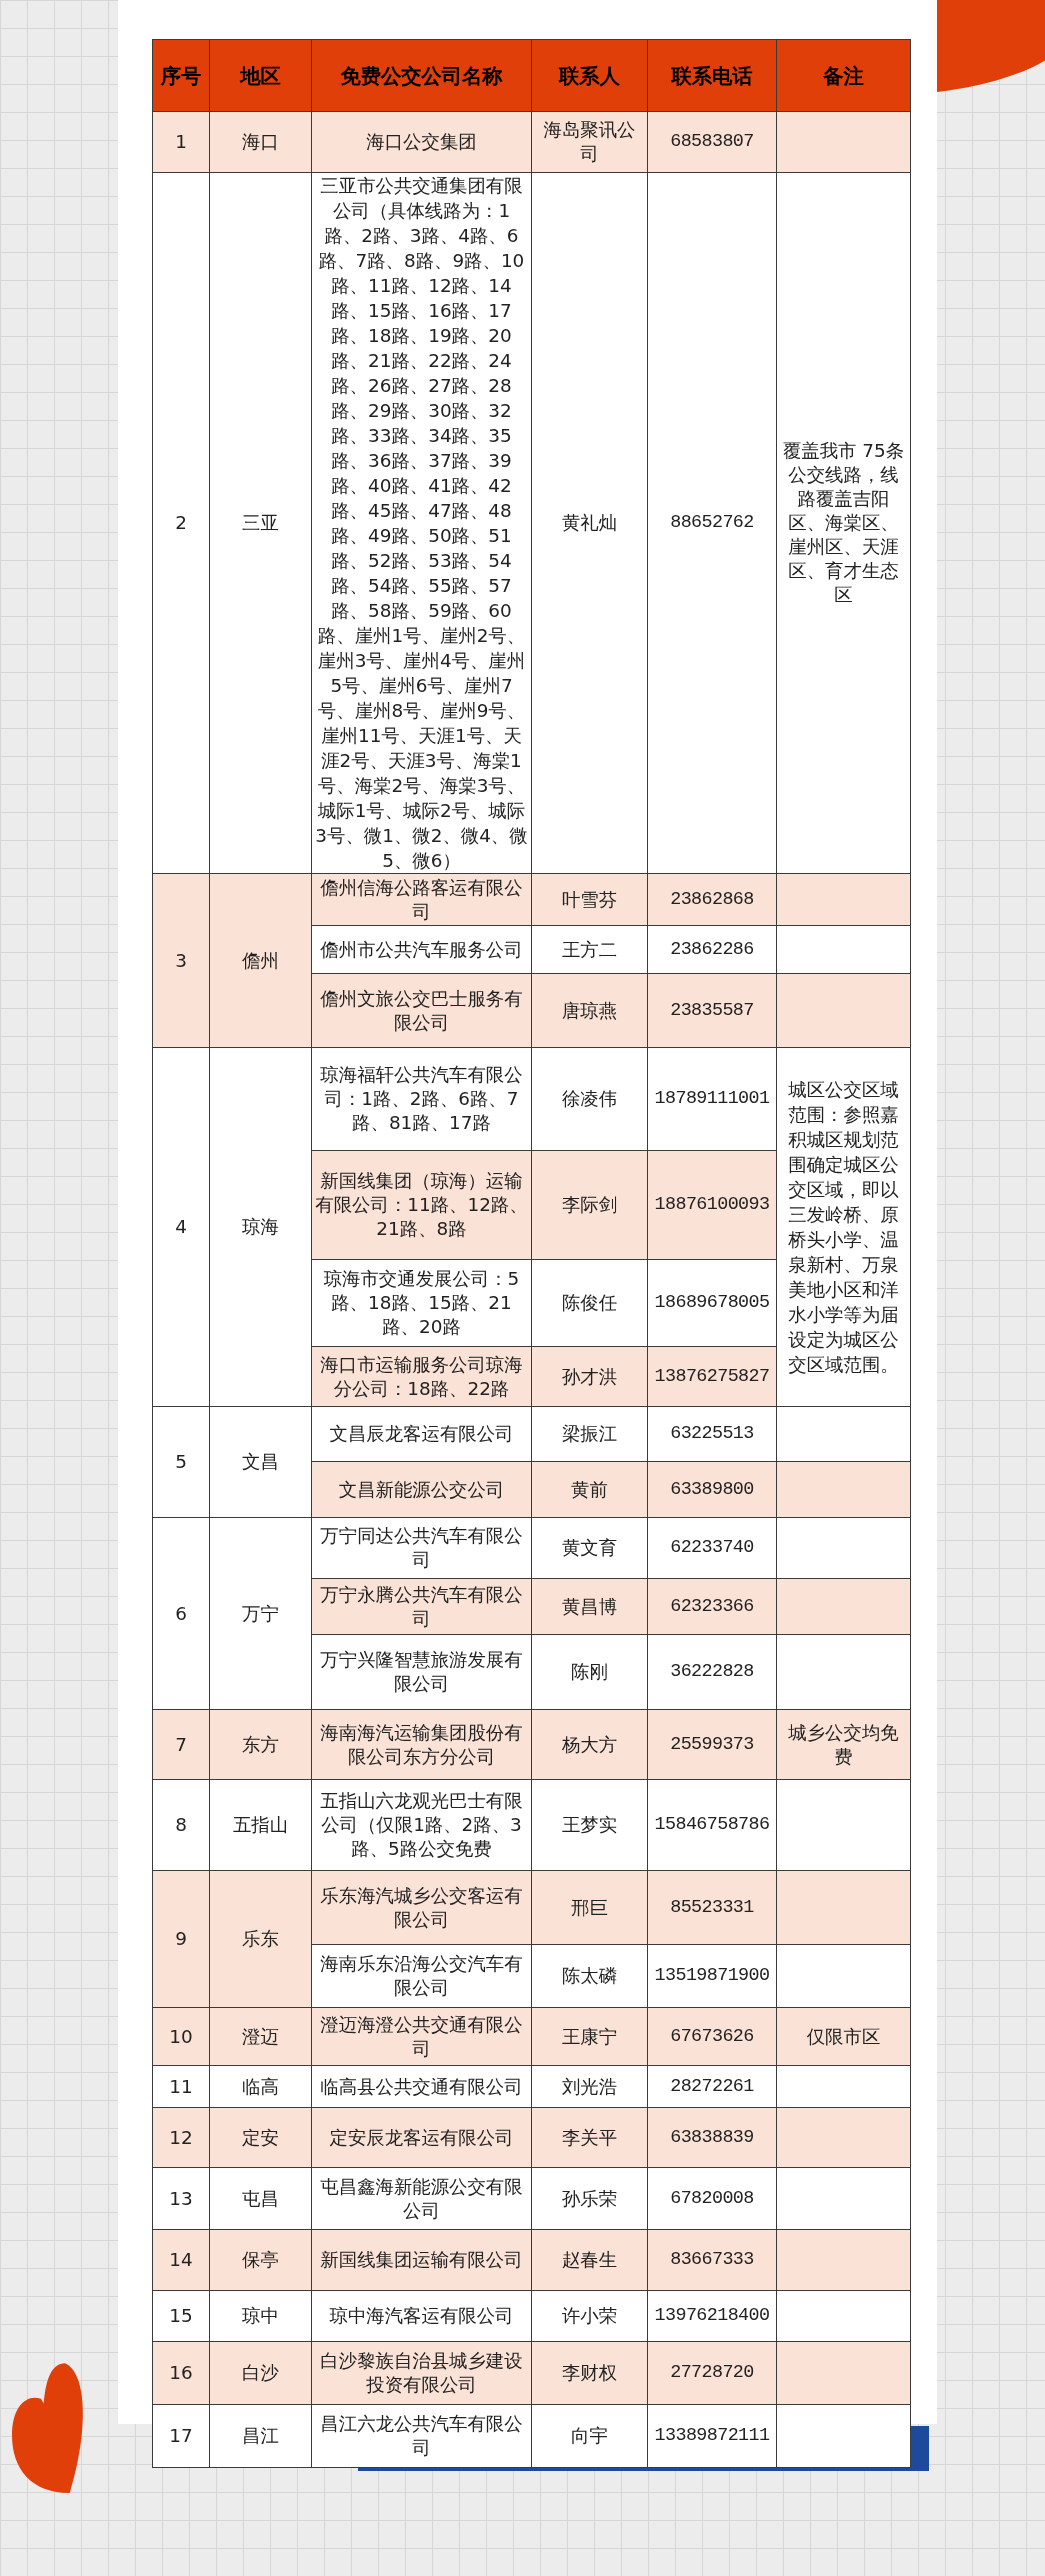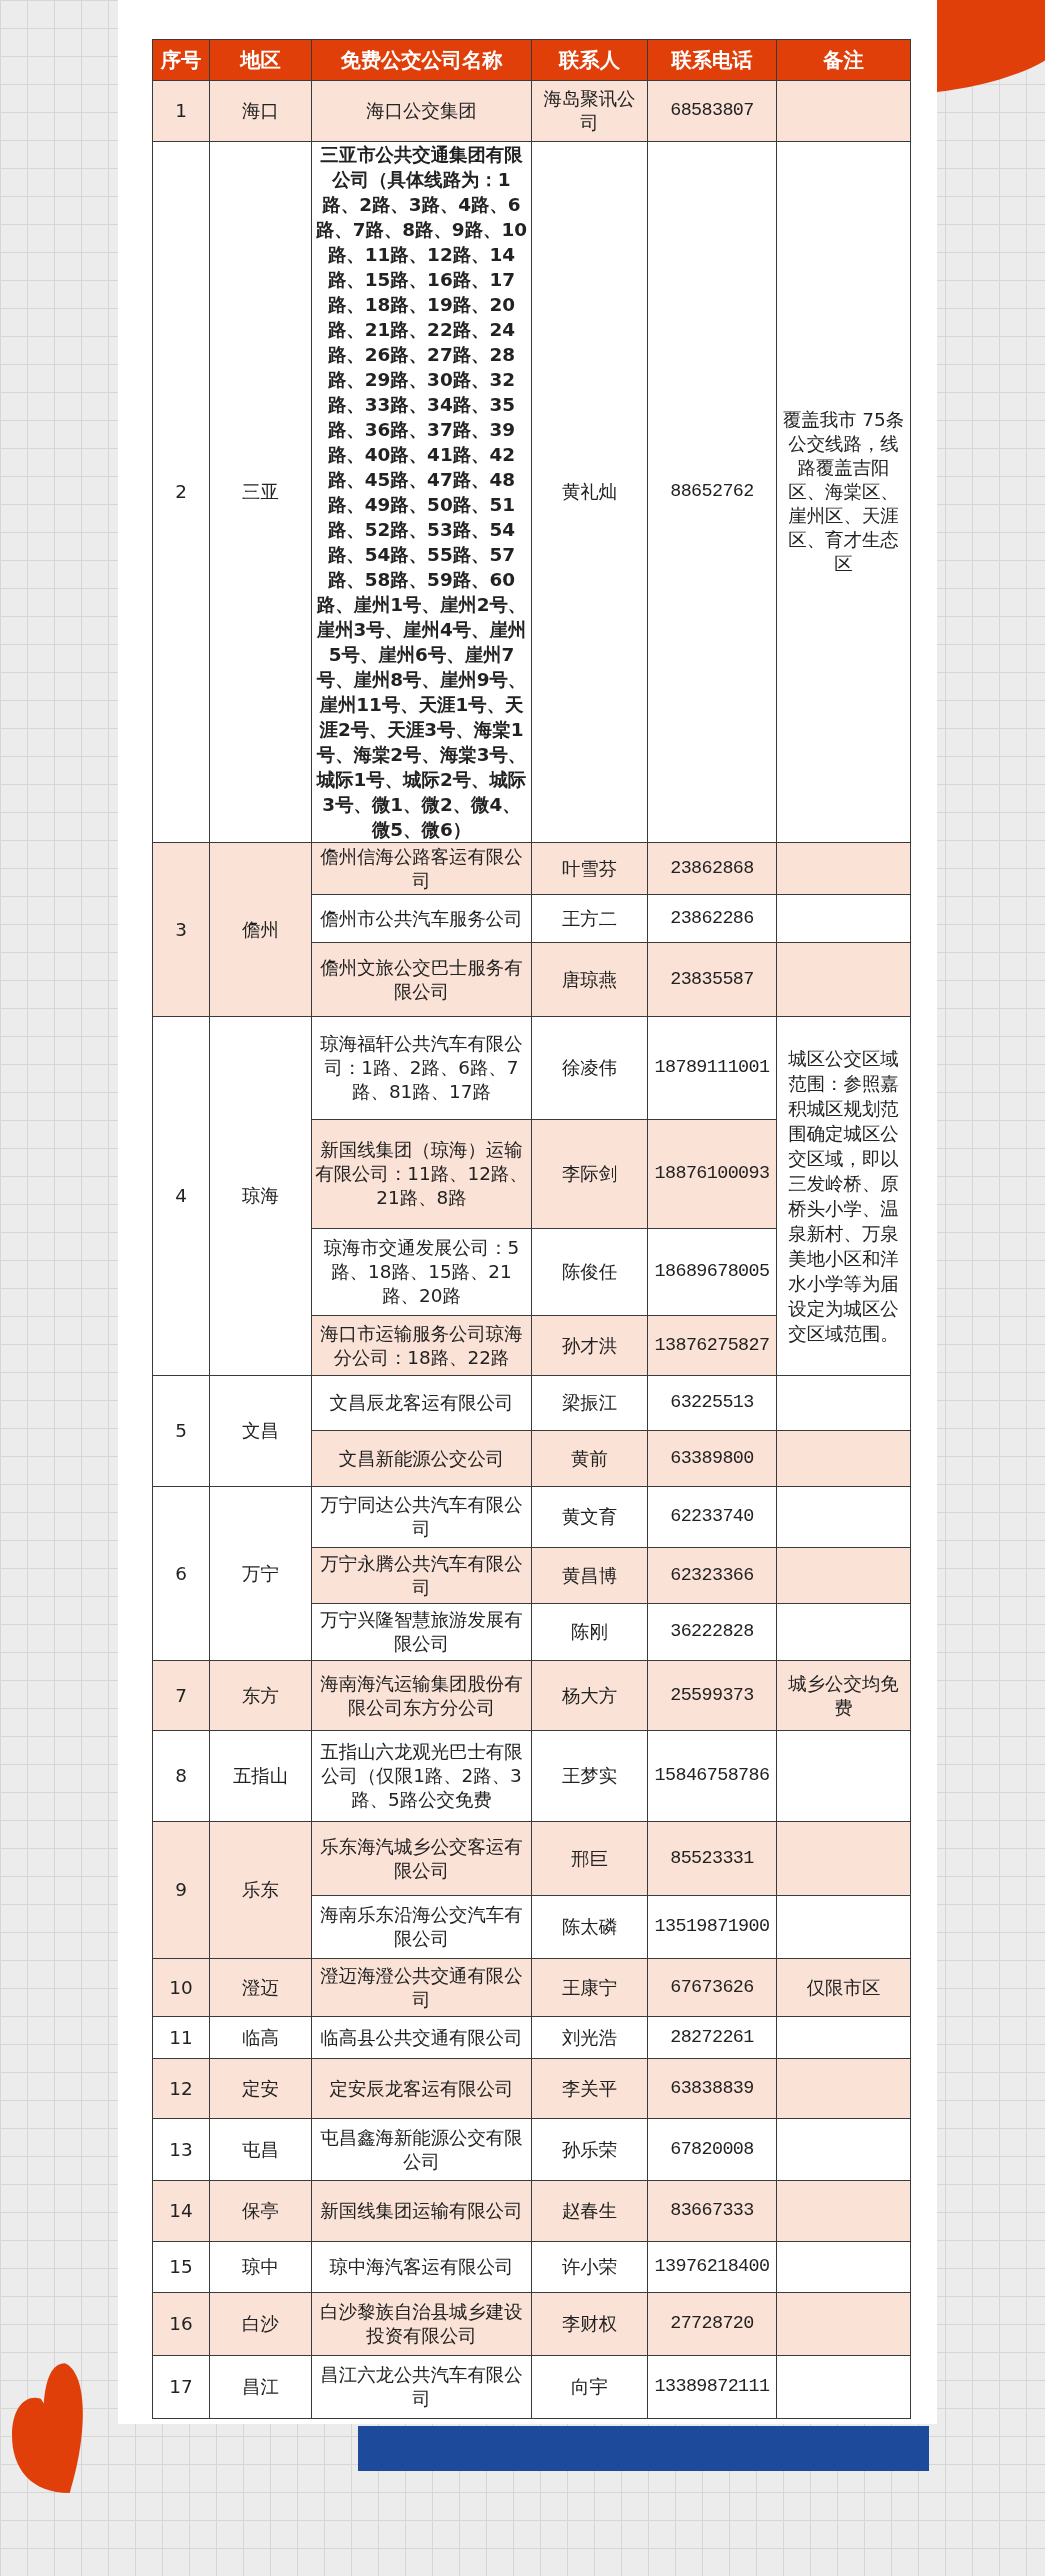--- a/index.html
+++ b/index.html
@@ -67,29 +67,29 @@
     table.grid td, table.grid th {
       border: 1.5px solid #3a3a3a;
       text-align: center;
       vertical-align: middle;
       padding: 0 2.9px;
       overflow: hidden;
       word-break: break-all;
     }
     table.grid th {
       background: #e03f0a;
-      color: #ffffff;
+      color: #000000;
       font-weight: bold;
       font-size: 20.3px;
-      height: 41px;
+      height: 72px;
     }
     .pk { background: #fbe2d7; }
     .wh { background: #ffffff; }
     td.phone { font-size: 18.4px; letter-spacing: -0.6px; padding: 0 1px; font-family: Liberation Mono, monospace; }
-    td.left { text-align: left; font-weight: bold; }
+    td.left { text-align: left; }
     td.note { text-align: left; padding: 0 3.9px; }
   </style>
 </head>
 <body>
 
 <div class="card"></div>
 
 <svg class="heart-tr" viewBox="0 0 150 125">
   <path d="M 0 0 L 0 125 C 60 118 135 95 138 60 C 142 25 115 5 70 -5 L 50 15 L 38 0 Z" fill="#e03f0a"></path>
 </svg>
@@ -206,21 +206,21 @@
       <td>黄文育</td>
       <td class="phone">62233740</td>
       <td></td>
     </tr>
     <tr class="pk" style="height:56px">
       <td>万宁永腾公共汽车有限公司</td>
       <td>黄昌博</td>
       <td class="phone">62323366</td>
       <td></td>
     </tr>
-    <tr class="wh" style="height:57px">
+    <tr class="wh" style="height:75px">
       <td>万宁兴隆智慧旅游发展有限公司</td>
       <td>陈刚</td>
       <td class="phone">36222828</td>
       <td></td>
     </tr>
 
     <tr class="pk" style="height:70px">
       <td>7</td>
       <td>东方</td>
       <td>海南海汽运输集团股份有限公司东方分公司</td>

